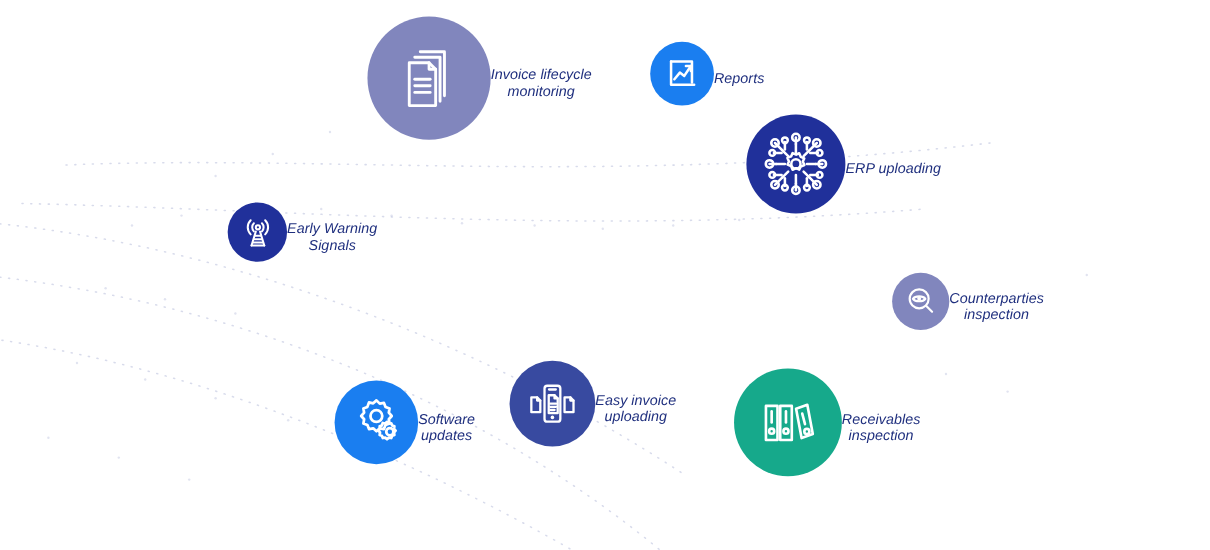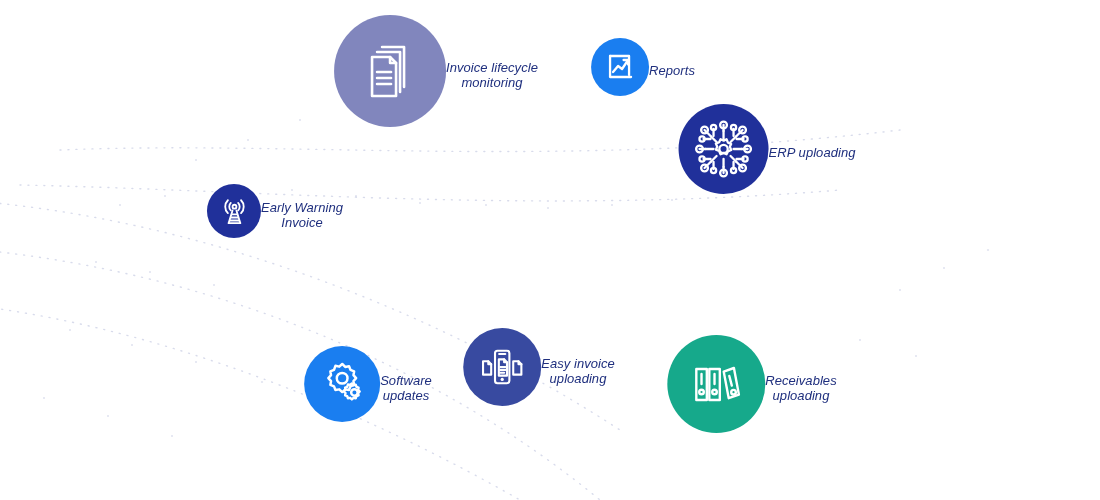--- a/index.html
+++ b/index.html
@@ -187,23 +187,35 @@
         <path d="M22.8 4.4 A9.3 9.3 0 0 1 22.8 17.6"></path>
         <path d="M14 15 L10 28"></path>
         <path d="M18 15 L22 28"></path>
         <path d="M13.2 19 H18.8"></path>
         <path d="M12.3 22.2 H19.7"></path>
         <path d="M11.4 25.3 H20.6"></path>
         <path d="M10 28 H22"></path>
       </svg>
     </div>
     <div class="node-label">Early Warning
-Invoice</div>
-  </div>
-
+Signals</div>
+  </div>
+
+  <div class="node" style="left:880px; top:248px;">
+    <div class="node-circle" style="width:52px; height:52px; background:#8186bd;">
+      <svg width="30" height="30" viewBox="0 0 32 32" fill="none" stroke="#ffffff" stroke-width="2.1" stroke-linejoin="round" stroke-linecap="round">
+        <circle cx="14.5" cy="13.5" r="9.2"></circle>
+        <path d="M8.5 13.5 C10.6 10.4, 18.4 10.4, 20.5 13.5 C18.4 16.6, 10.6 16.6, 8.5 13.5 Z"></path>
+        <circle cx="14.5" cy="13.5" r="1.9" fill="#ffffff" stroke="none"></circle>
+        <path d="M21.2 20.2 L27 26"></path>
+      </svg>
+    </div>
+    <div class="node-label">Counterparties
+inspection</div>
+  </div>
 
   <div class="node" style="left:539px; top:328px;">
     <div class="node-circle" style="width:78px; height:78px; background:#384aa0;">
       <svg width="46" height="46" viewBox="0 0 48 48" fill="none" stroke="#ffffff" stroke-width="2.2" stroke-linejoin="round" stroke-linecap="round">
         <rect x="16.5" y="7" width="15" height="34" rx="2.6"></rect>
         <path d="M20.8 10.5 H27.2"></path>
         <circle cx="24" cy="37" r="1.7" fill="#ffffff" stroke="none"></circle>
         <path d="M20.5 16 H26 L29 19 V33 H20.5 Z" fill="none"></path>
         <path d="M26 16 V19 H29"></path>
         <path d="M22 24 H27.4"></path>
@@ -244,16 +256,16 @@
         <circle cx="13.2" cy="36" r="2.3"></circle>
         <rect x="21" y="13" width="10.5" height="31"></rect>
         <path d="M26.2 18 V28"></path>
         <circle cx="26.2" cy="36" r="2.3"></circle>
         <path d="M35.4 15.6 L45.6 12 L50.6 38.6 L40.4 42.2 Z"></path>
         <path d="M41 20 L43.5 29.6"></path>
         <circle cx="45.2" cy="36.2" r="2.3"></circle>
       </svg>
     </div>
     <div class="node-label">Receivables
-uploading</div>
+inspection</div>
   </div>
 
 </div>
 
 </body></html>

